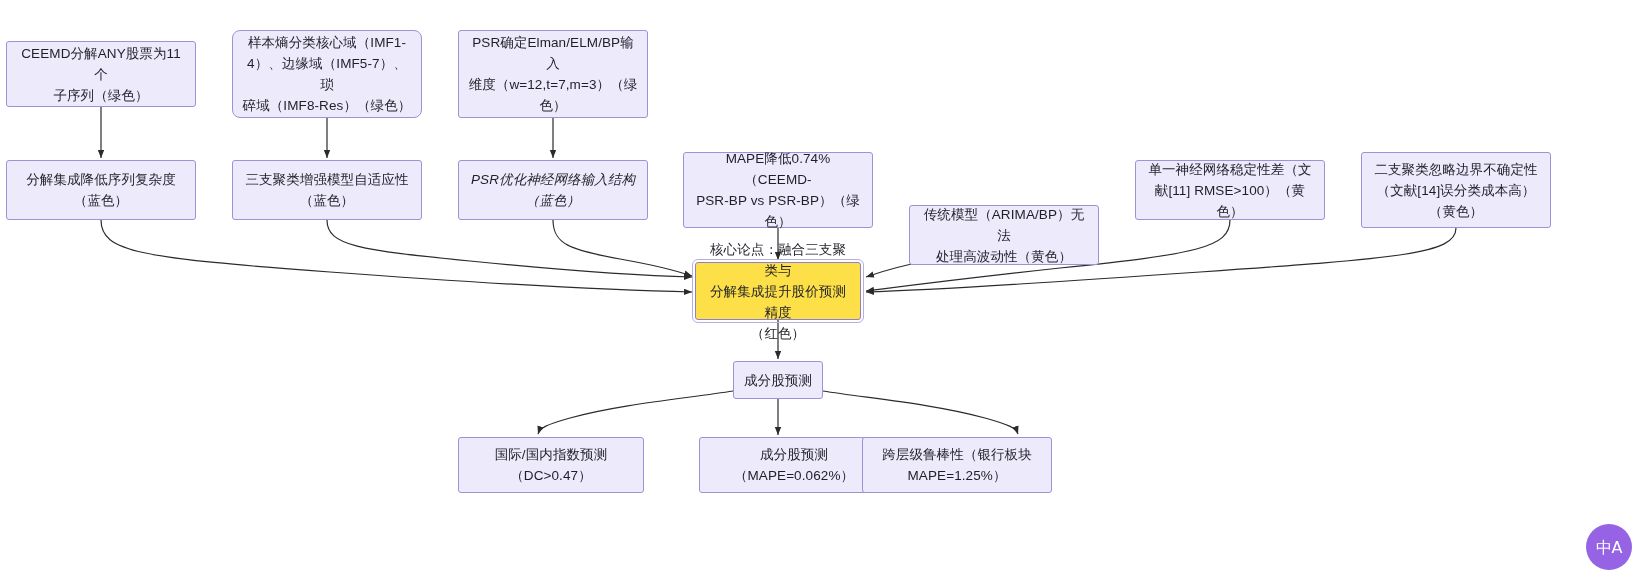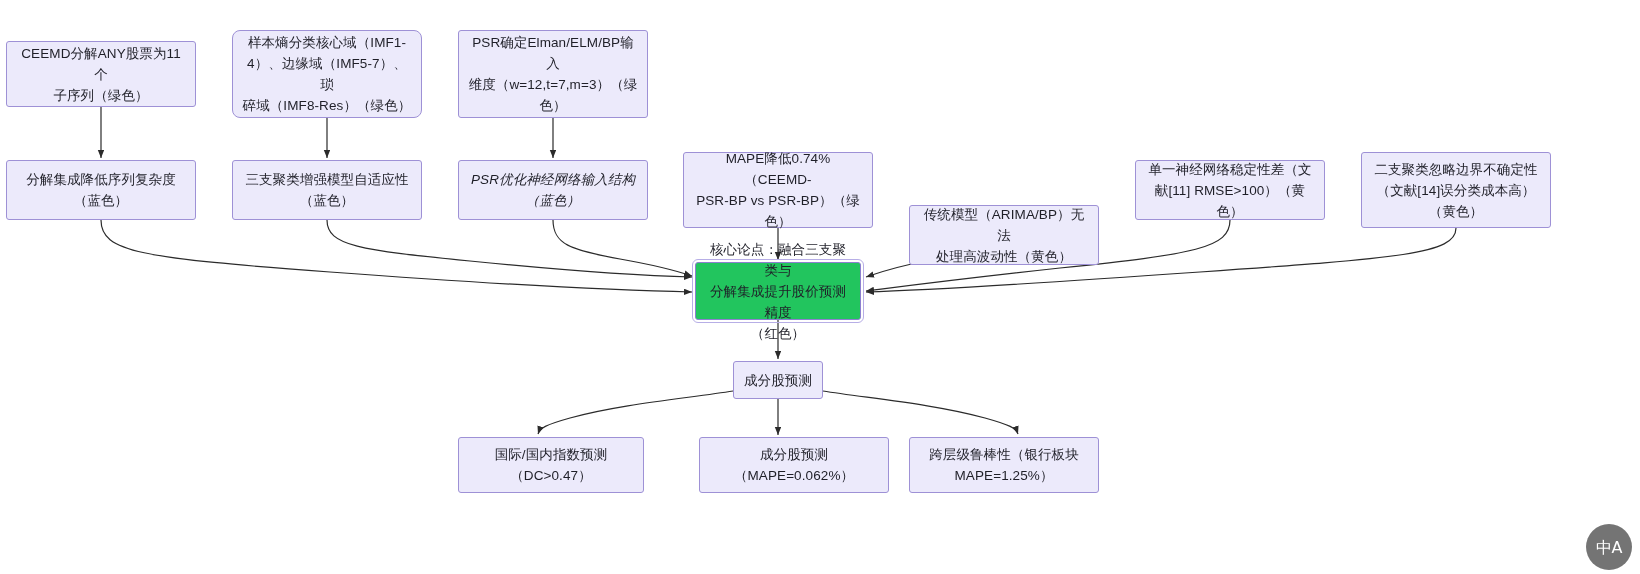--- a/index.html
+++ b/index.html
@@ -41,35 +41,35 @@
     color: #1f1f28;
     font-size: 13.5px;
     line-height: 21px;
     padding: 4px 9px;
     letter-spacing: 0.1px;
   }
   .node.core {
     border: 1px solid #8d7fd0;
     outline: 1px solid #b7aee6;
     outline-offset: 2px;
-    background: #22c55e;
+    background: #fde047;
   }
   .node .label {
     display: block;
     width: 100%;
     white-space: pre-line;
   }
   #watermark {
     position: absolute;
     right: 8px;
     bottom: 4px;
     width: 46px;
     height: 46px;
     border-radius: 50%;
-    background: #404040;
+    background: #6d28d9;
     opacity: 0.72;
     display: flex;
     align-items: center;
     justify-content: center;
     color: #ffffff;
     font-size: 16px;
     line-height: 15px;
     letter-spacing: -0.5px;
     overflow: hidden;
     font-family: "DejaVu Sans", sans-serif;
@@ -177,21 +177,21 @@
   <div class="node" style="left:458px; top:437px; width:186px; height:56px;">
     <span class="label">国际/国内指数预测
 （DC&gt;0.47）</span>
   </div>
 
   <div class="node" style="left:683px; top:437px; width:190px; height:56px;margin-left:16px;">
     <span class="label">成分股预测
 （MAPE=0.062%）</span>
   </div>
 
-  <div class="node" style="left:909px; top:437px; width:190px; height:56px;">
+  <div class="node" style="left:862px; top:437px; width:190px; height:56px;">
     <span class="label">跨层级鲁棒性（银行板块
 MAPE=1.25%）</span>
   </div>
 
   <div id="watermark">
     <span>中A</span>
   </div>
 
 </div>
 

